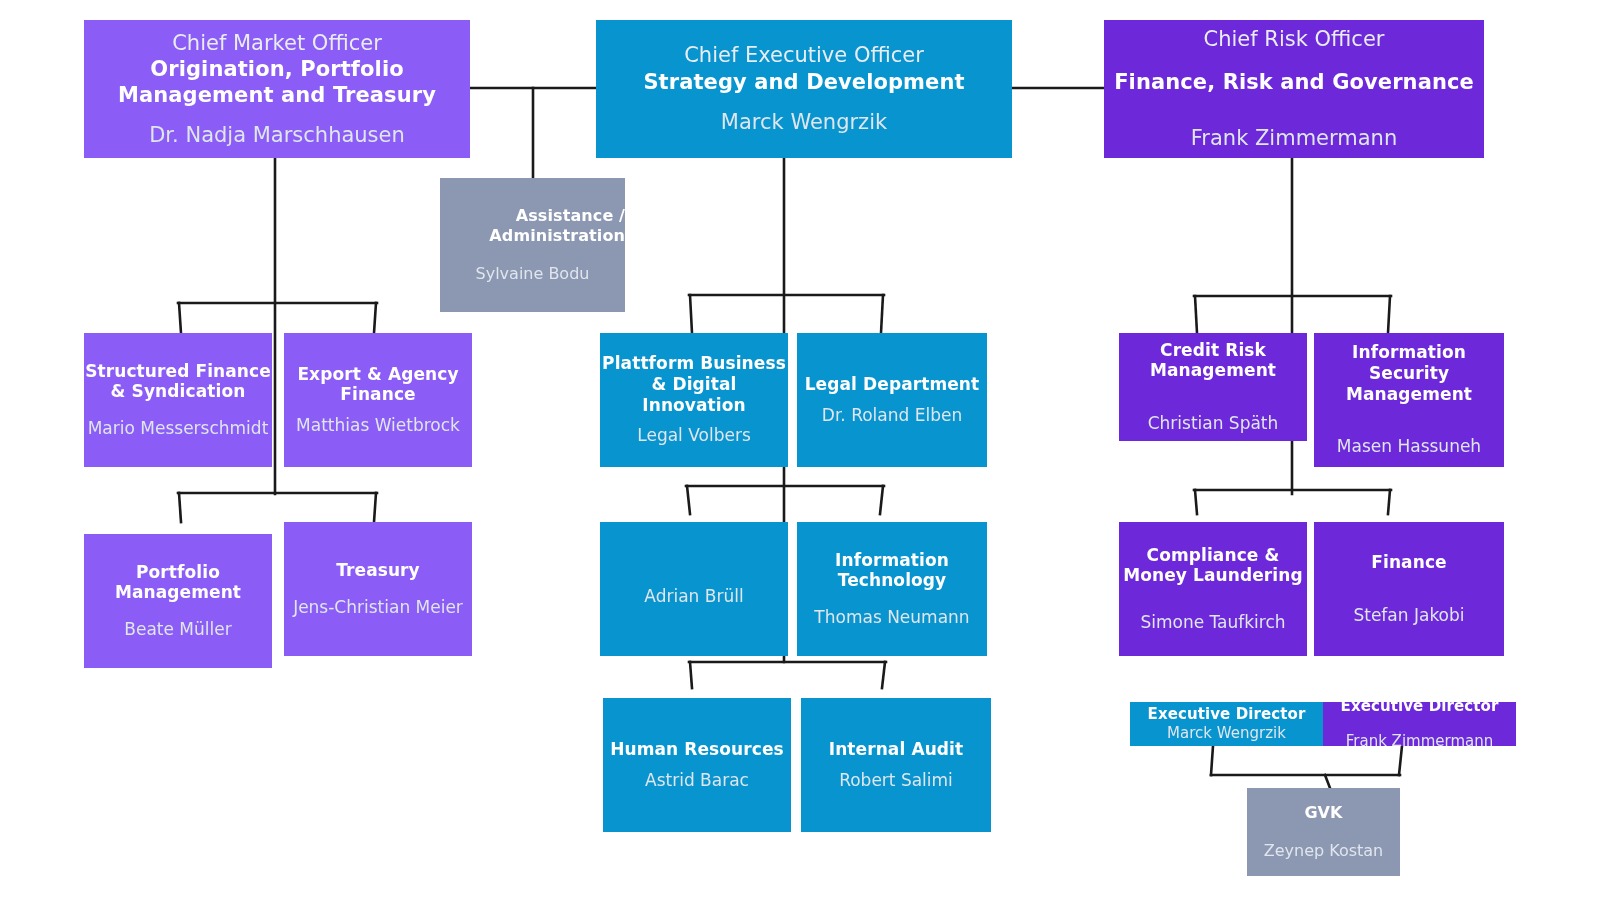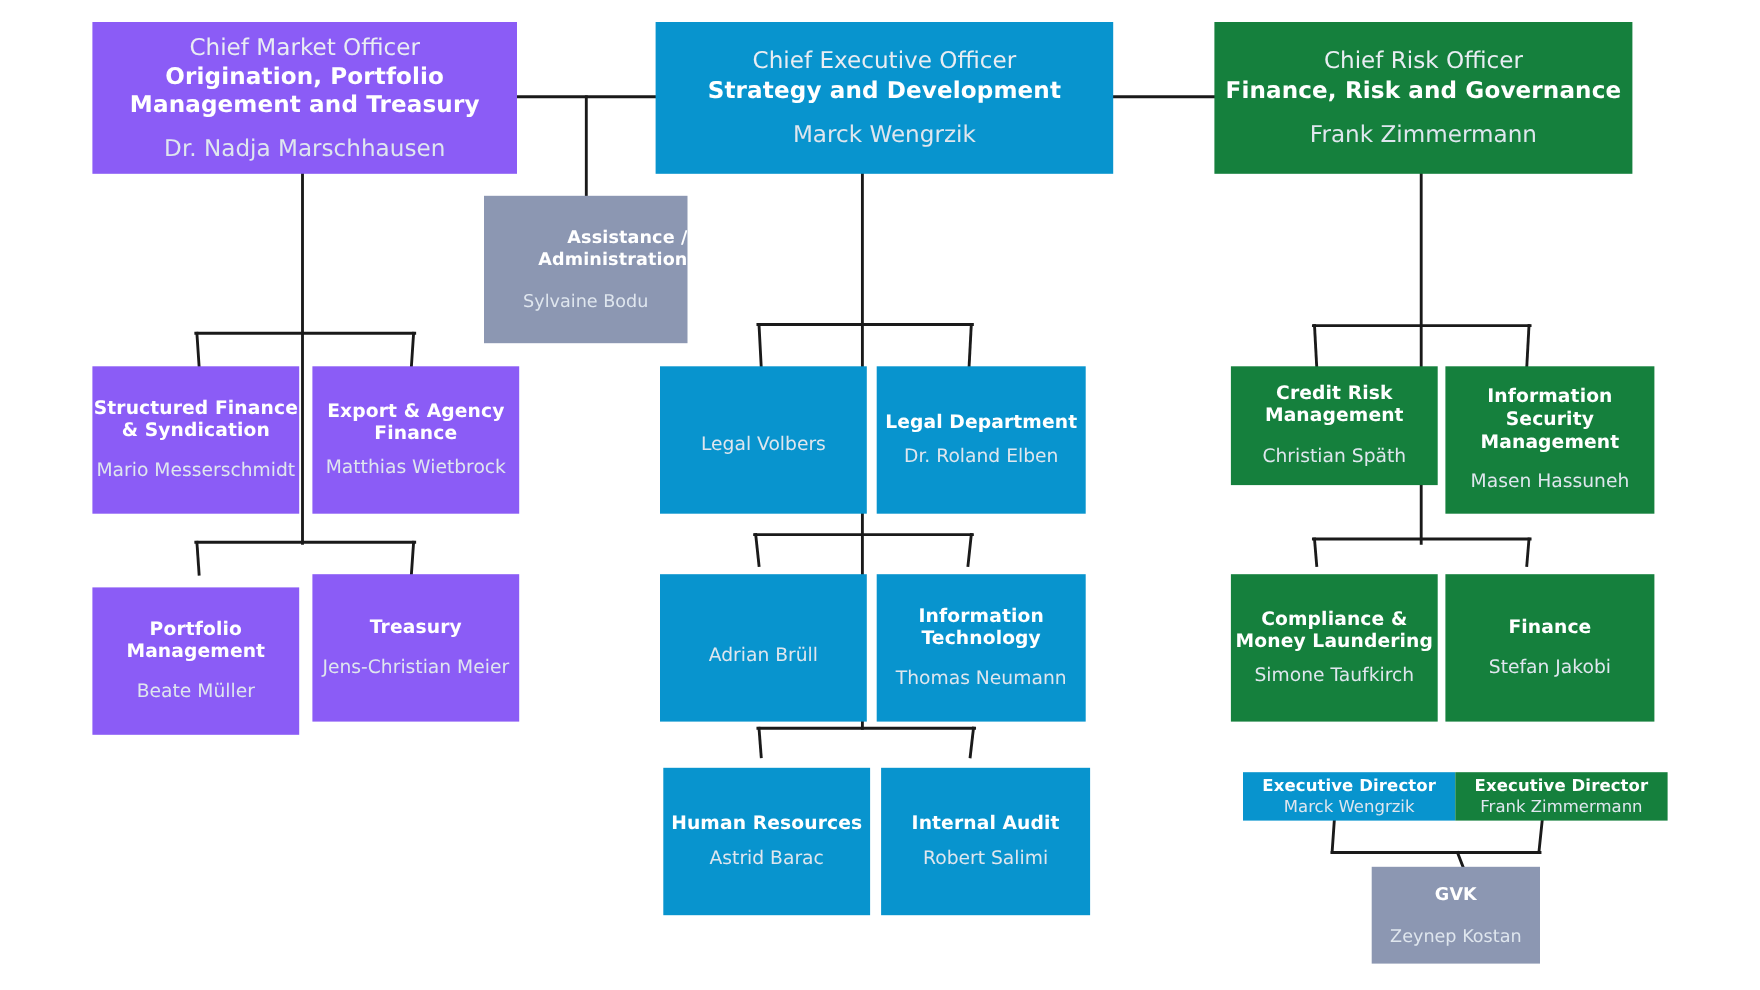--- a/index.html
+++ b/index.html
@@ -52,21 +52,21 @@
   }
   .node .person {
     font-weight: normal;
     line-height: 1.25;
     color: #dfe6ee;
   }
 
   
   .c-navy   { background: #8b5cf6; }
   .c-blue   { background: #0894ce; }
-  .c-yellow { background: #15803d; }
+  .c-yellow { background: #6d28d9; gap: 16px; }
   .c-grey   { background: #8c97b2; }
 
   
   .lvl0 .role   { font-size: 21px; margin-bottom: 1px; }
   .lvl0 .title  { font-size: 21px; }
   .lvl0 .person { font-size: 21px; margin-top: 14px; }
 
   
   .lvl1 .title  { font-size: 17px; }
   .lvl1 .person { font-size: 17px; margin-top: 16px; }
@@ -165,20 +165,21 @@
     <div class="title">Portfolio Management</div>
     <div class="person">Beate Müller</div>
   </div>
 
   <div class="node lvl1 c-navy" style="left:284px; top:522px; width:188px; height:134px;">
     <div class="title">Treasury</div>
     <div class="person">Jens-Christian Meier</div>
   </div>
 
   <div class="node lvl1 c-blue tight" style="left:600px; top:333px; width:188px; height:134px;">
+    <div class="title">Plattform Business &amp; Digital Innovation</div>
     <div class="person">Legal Volbers</div>
   </div>
 
   <div class="node lvl1 c-blue tight" style="left:797px; top:333px; width:190px; height:134px;">
     <div class="title">Legal Department</div>
     <div class="person">Dr. Roland Elben</div>
   </div>
 
   <div class="node lvl1 c-blue" style="left:600px; top:522px; width:188px; height:134px;">
     <div class="person">Adrian Brüll</div>

